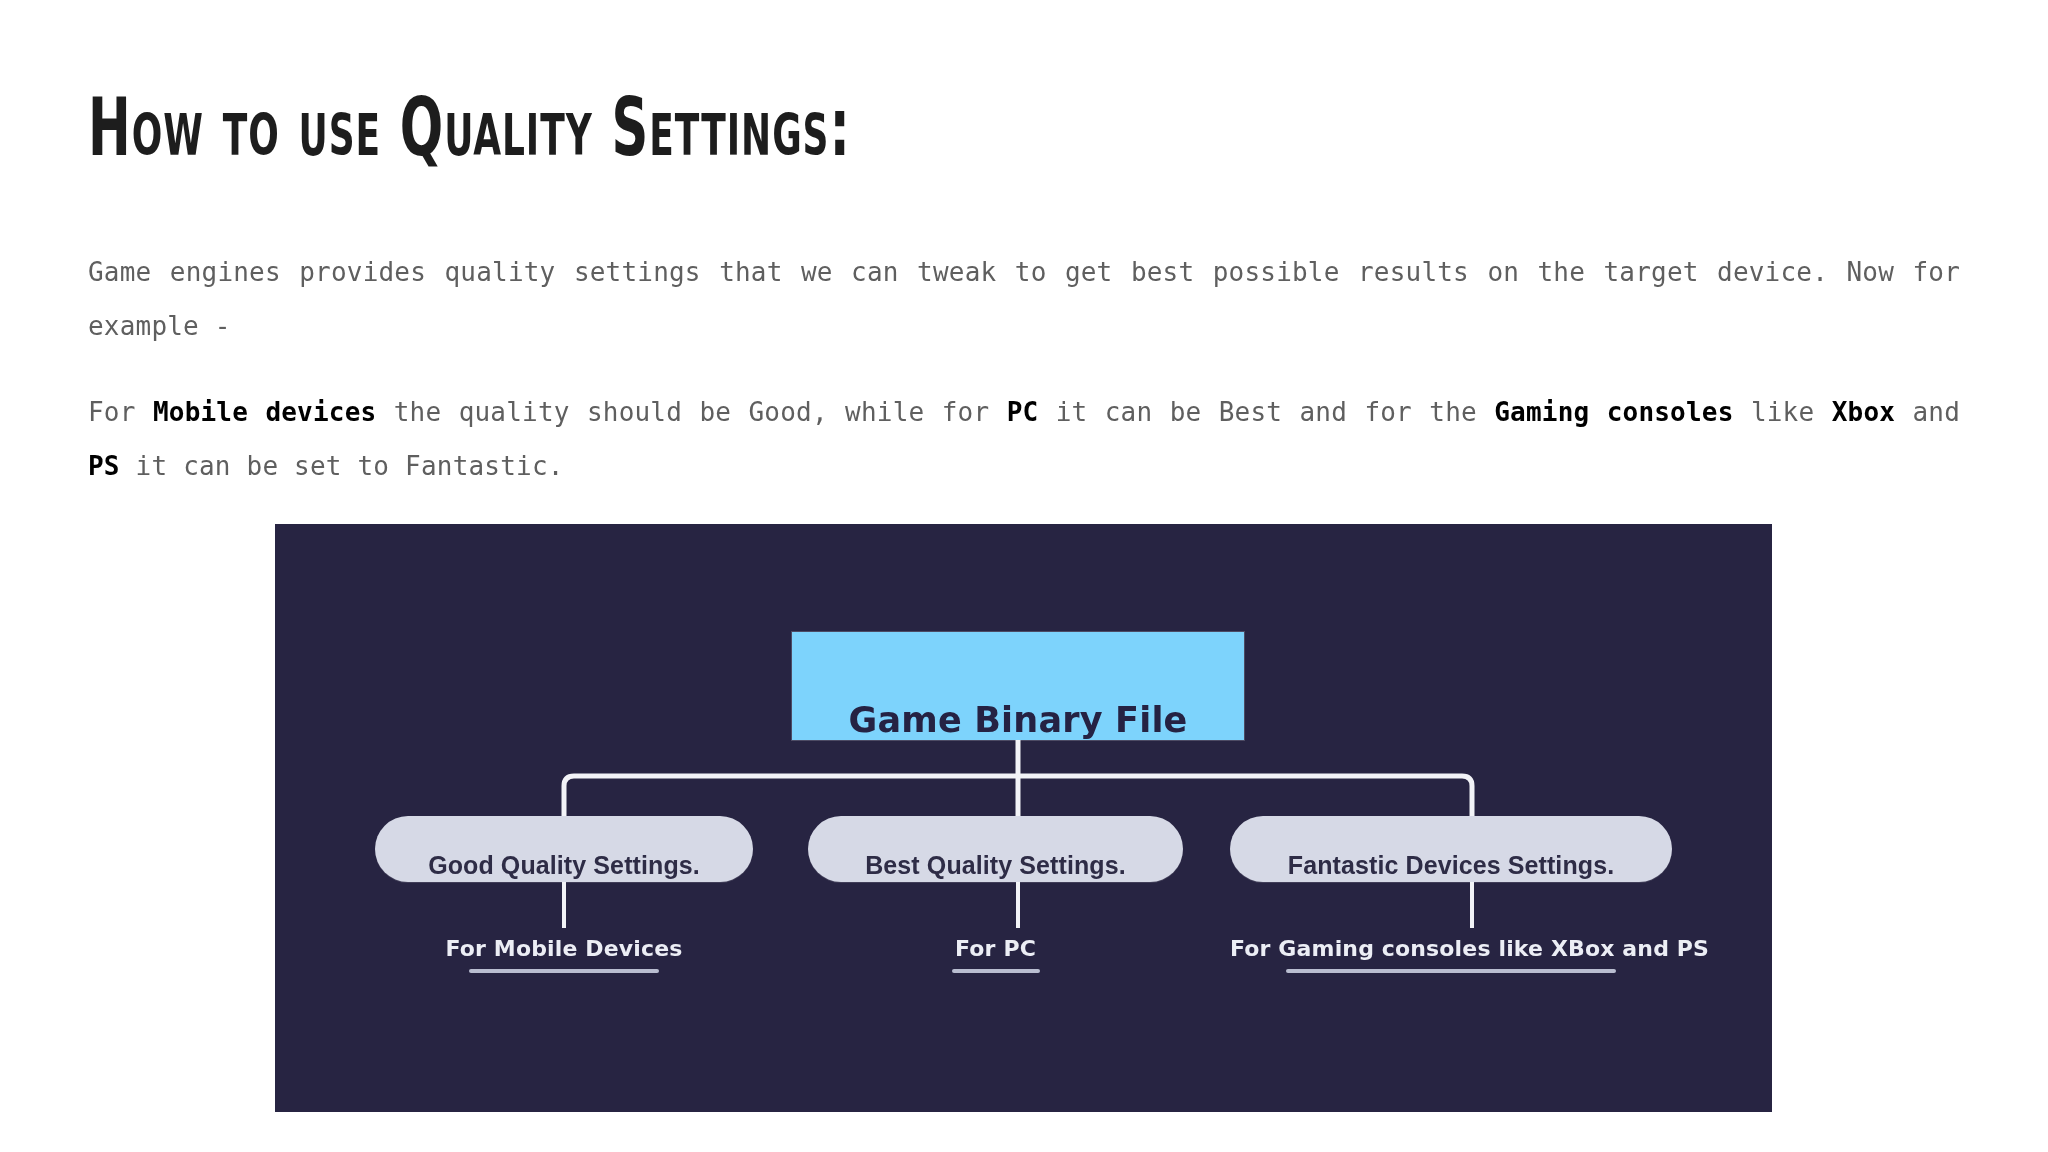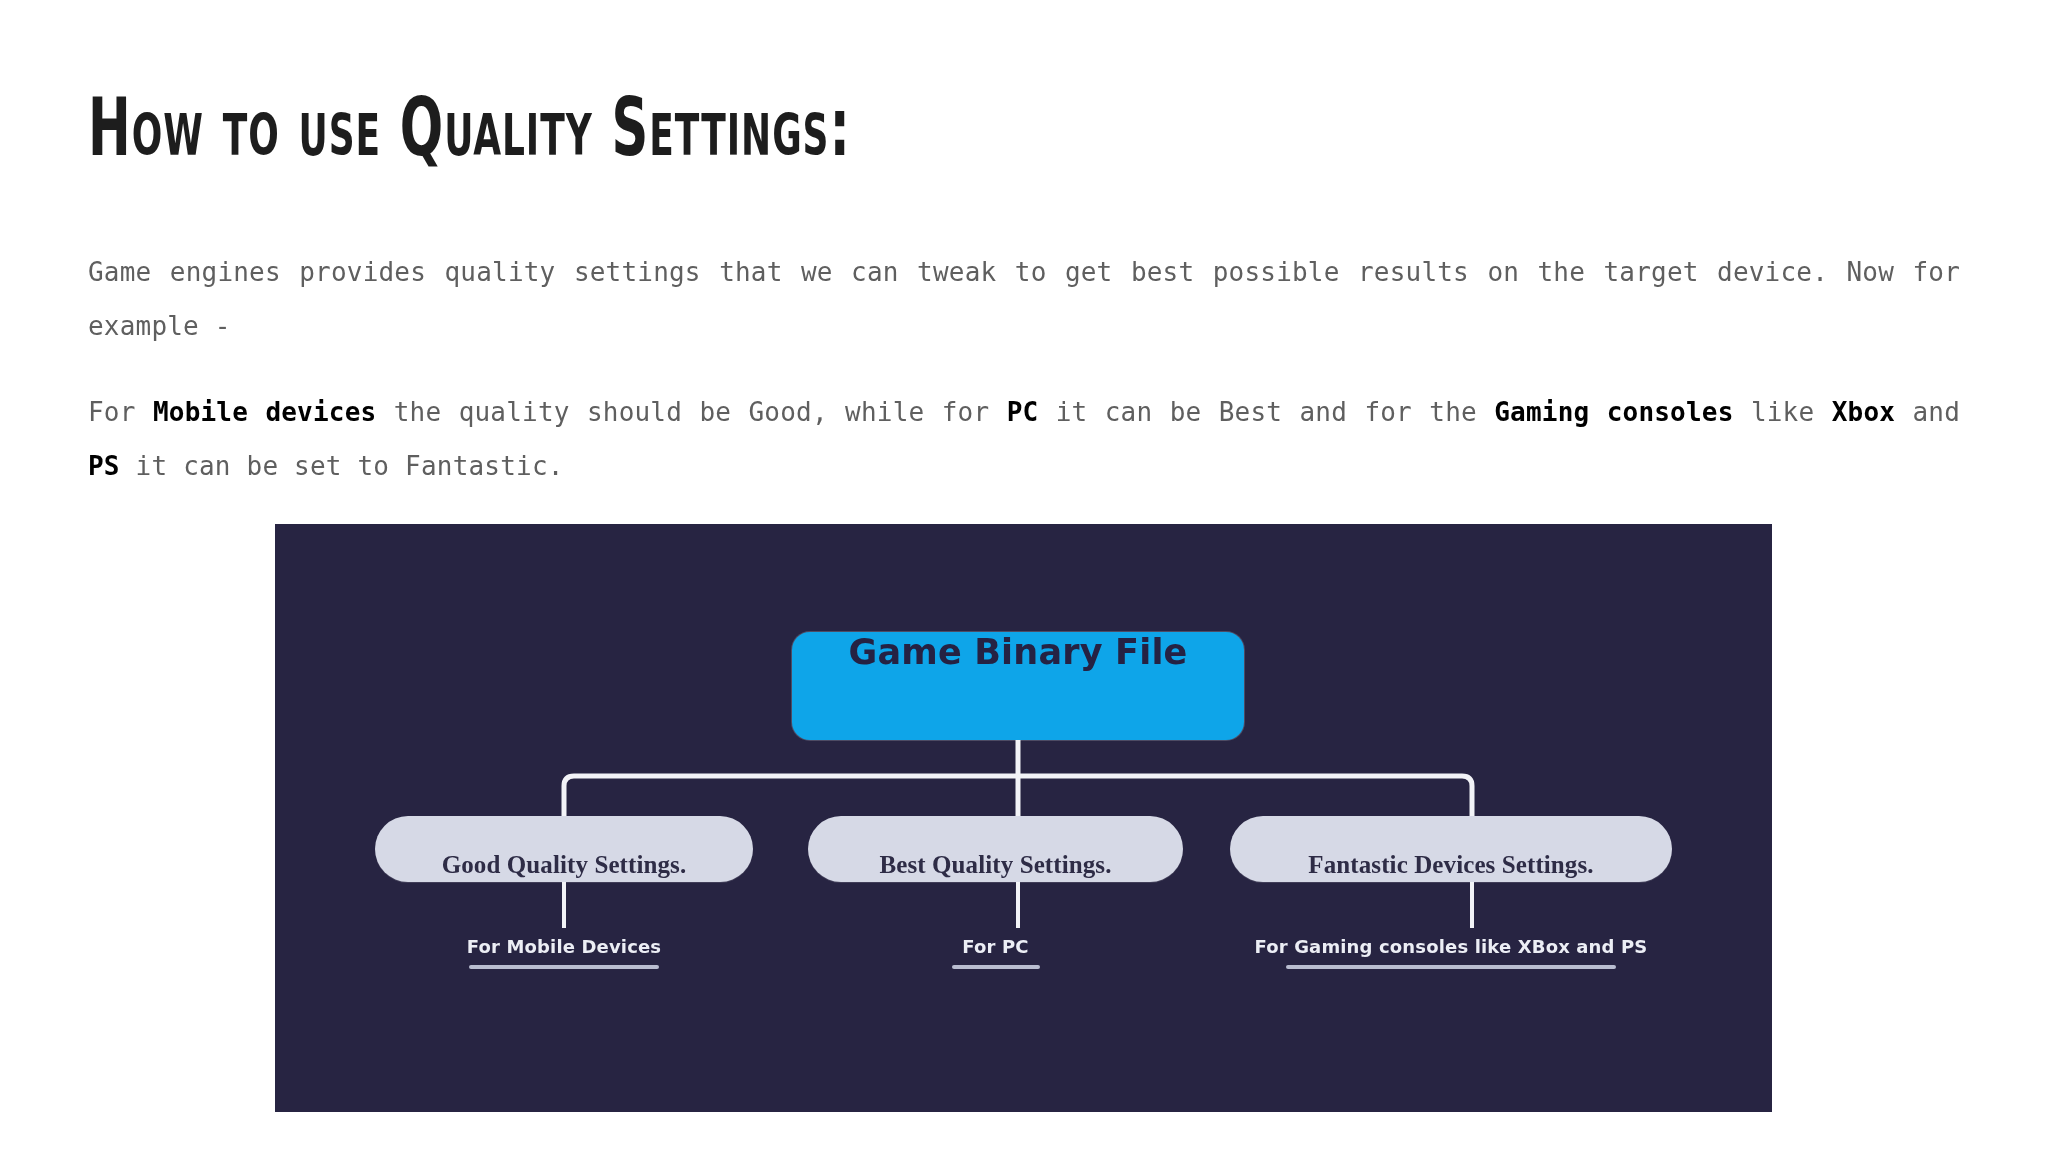--- a/index.html
+++ b/index.html
@@ -69,26 +69,25 @@
     overflow: hidden;
   }
 
   
   .root-node {
     position: absolute;
     left: 517px;
     top: 108px;
     width: 452px;
     height: 108px;
-    background: #0ea5e9;
+    background: #7dd3fc;
     display: flex;
-    align-items: flex-start;
+    align-items: flex-end;
     justify-content: center;
     box-shadow: 0 0 0 1px rgba(255,255,255,0.18);
-    border-radius: 18px;
   }
   .root-node .node-label {
     font-family: "DejaVu Sans", "Liberation Sans", sans-serif;
     font-size: 35px;
     font-weight: 700;
     color: #252243;
     letter-spacing: 0.2px;
     white-space: nowrap;
   }
 
@@ -114,41 +113,41 @@
     position: absolute;
     height: 66px;
     background: #d6d9e6;
     border-radius: 33px;
     display: flex;
     align-items: center;
     justify-content: center;
     box-shadow: 0 1px 0 rgba(255,255,255,0.12);
   }
   .pill .node-label {
-    font-family: Liberation Serif, serif;
+    font-family: Liberation Sans, sans-serif;
     font-size: 25px;
     font-weight: 700;
     color: #2e2c46;
     letter-spacing: 0.1px;
     white-space: nowrap;
     margin-top: 32px;
   }
   #pill-0 { left: 100px;  width: 378px; }
   #pill-1 { left: 533px;  width: 375px; text-align: right; }
   #pill-2 { left: 955px;  width: 442px; }
 
   
   .caption {
     position: absolute;
     top: 412px;
     text-align: center;
   }
   .caption .caption-label {
     font-family: "DejaVu Sans", "Liberation Sans", sans-serif;
-    font-size: 18px;
+    font-size: 22px;
     font-weight: 700;
     color: #eceef5;
     letter-spacing: 0.15px;
     white-space: nowrap;
     display: block;
   }
   .caption .caption-rule {
     display: block;
     margin: 8px auto 0 auto;
     height: 4px;

